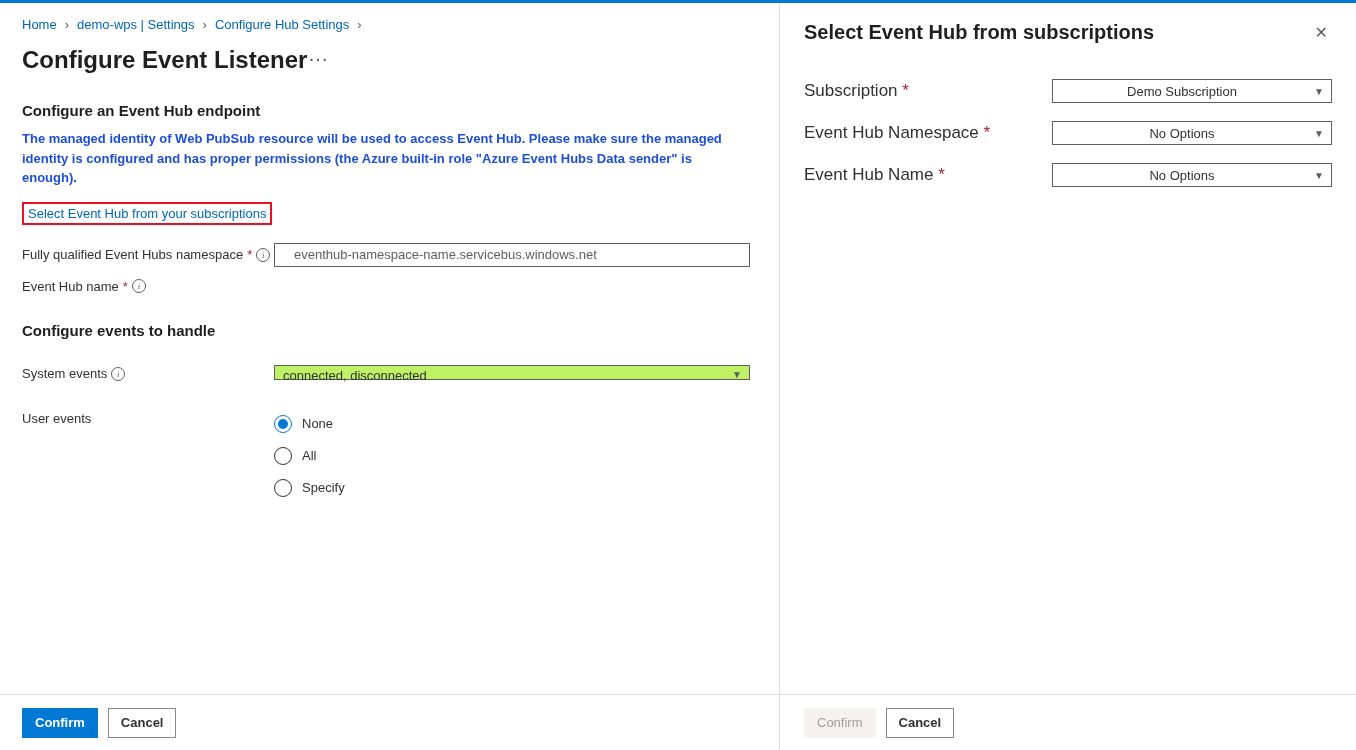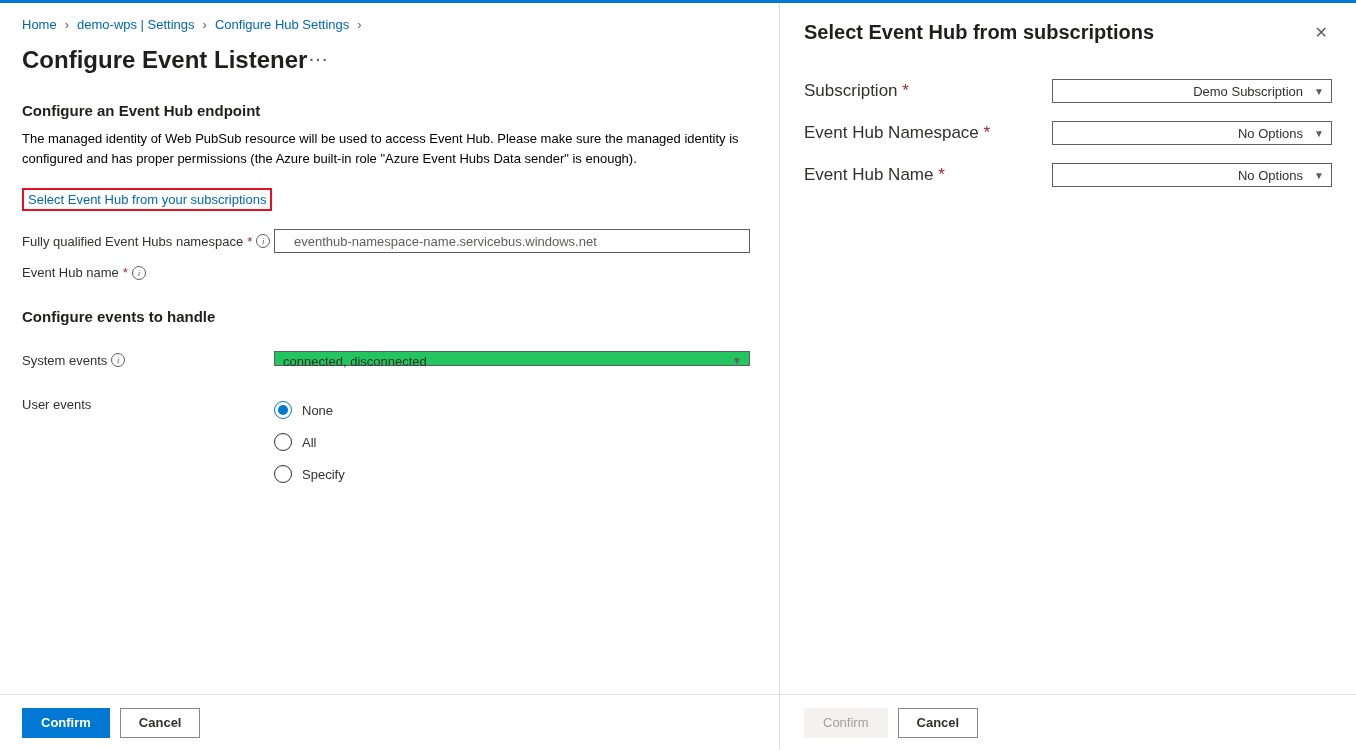--- a/index.html
+++ b/index.html
@@ -20,21 +20,21 @@
 
   
   .breadcrumb { display: flex; align-items: center; gap: 6px; font-size: 13px; margin-bottom: 14px; }
   .breadcrumb a { color: #0067b8; text-decoration: none; cursor: pointer; }
   .breadcrumb .sep { color: #605e5c; margin: 0 2px; }
 
   
   h1.page-title { font-size: 24px; font-weight: 600; color: #201f1e; display: flex; align-items: center; gap: 2px; margin-bottom: 28px; }
   .more-dots { color: #605e5c; font-size: 14px; cursor: pointer; letter-spacing: 2px; }
   h2.section { font-size: 15px; font-weight: 600; margin-bottom: 10px; color: #201f1e; }
-  p.desc { font-size: 13px; color: #000000; line-height: 1.5; max-width: 720px; margin-bottom: 20px; }
+  p.desc { font-size: 13px; color: #1d4ed8; line-height: 1.5; max-width: 720px; margin-bottom: 14px; font-weight: bold; }
 
   .highlight-link-wrap {
     display: inline-block;
     border: 2px solid #e81123;
     padding: 2px 4px;
     margin-bottom: 18px;
   }
   .highlight-link { color: #0067b8; text-decoration: none; font-size: 13px; cursor: pointer; }
 
   
@@ -50,21 +50,21 @@
     flex: 1; max-width: 476px; height: 24px; padding: 2px 19px;
     border: 1px solid #605e5c; font-size: 13px; color: #323130;
     background: #fff;
   }
   .text-input::placeholder { color: #605e5c; }
 
   .select-wrap { position: relative; flex: 1; max-width: 476px; }
   .select-input {
     width: 100%; height: 15px; padding: 2px 28px 2px 8px;
     border: 1px solid #605e5c; font-size: 13px; color: #323130;
-    background: #22c55e; cursor: pointer; text-align: left;
+    background: #bef264; cursor: pointer; text-align: left;
   }
   .select-chevron {
     position: absolute; right: 8px; top: 50%; transform: translateY(-50%);
     pointer-events: none; color: #605e5c; font-size: 10px;
   }
 
   .section-gap { height: 16px; }
 
   
   .radio-group { display: flex; flex-direction: column; gap: 14px; padding-top: 4px; }
@@ -77,38 +77,38 @@
   .radio-dot { width: 10px; height: 10px; border-radius: 50%; background: #0078d4; }
 
   
   .footer-bar {
     position: absolute; bottom: 0; left: 0; right: 0; height: 56px;
     border-top: 1px solid #e1dfdd; display: flex; align-items: center;
     padding: 0 22px; gap: 10px; background: #fff;
   }
   .right-pane .footer-bar { padding: 0 24px; }
   .btn {
-    height: 30px; padding: 0 18px; font-size: 13px; border: 1px solid #8a8886;
+    height: 30px; padding: 0 12px; font-size: 13px; border: 1px solid #8a8886;
     background: #fff; cursor: pointer; font-weight: 600; color: #323130;
   }
   .btn.primary { background: #0078d4; border-color: #0078d4; color: #fff; }
   .btn.disabled { background: #f3f2f1; border-color: #f3f2f1; color: #a19f9d; cursor: default; font-weight: 400; }
 
   
   .right-header { display: flex; align-items: flex-start; justify-content: space-between; margin-bottom: 34px; }
   .right-title { font-size: 20px; font-weight: 600; color: #201f1e; }
   .close-x { font-size: 16px; color: #605e5c; cursor: pointer; padding: 4px; line-height: 1; }
 
   .right-form-row { display: flex; align-items: center; margin-bottom: 18px; }
   .right-label { flex: 0 0 248px; font-size: 17px; color: #323130; }
   .right-select-wrap { position: relative; flex: 1; max-width: 292px; }
   .right-select {
     width: 100%; height: 24px; padding: 2px 28px 2px 8px;
     border: 1px solid #605e5c; font-size: 13px; color: #323130;
-    background: #fff; cursor: pointer; text-align: right;
+    background: #fff; cursor: pointer; text-align: center;
   }
 </style>
 </head>
 <body>
 
 <div class="container">
 
   <div class="left-pane">
 
     <div class="breadcrumb">

